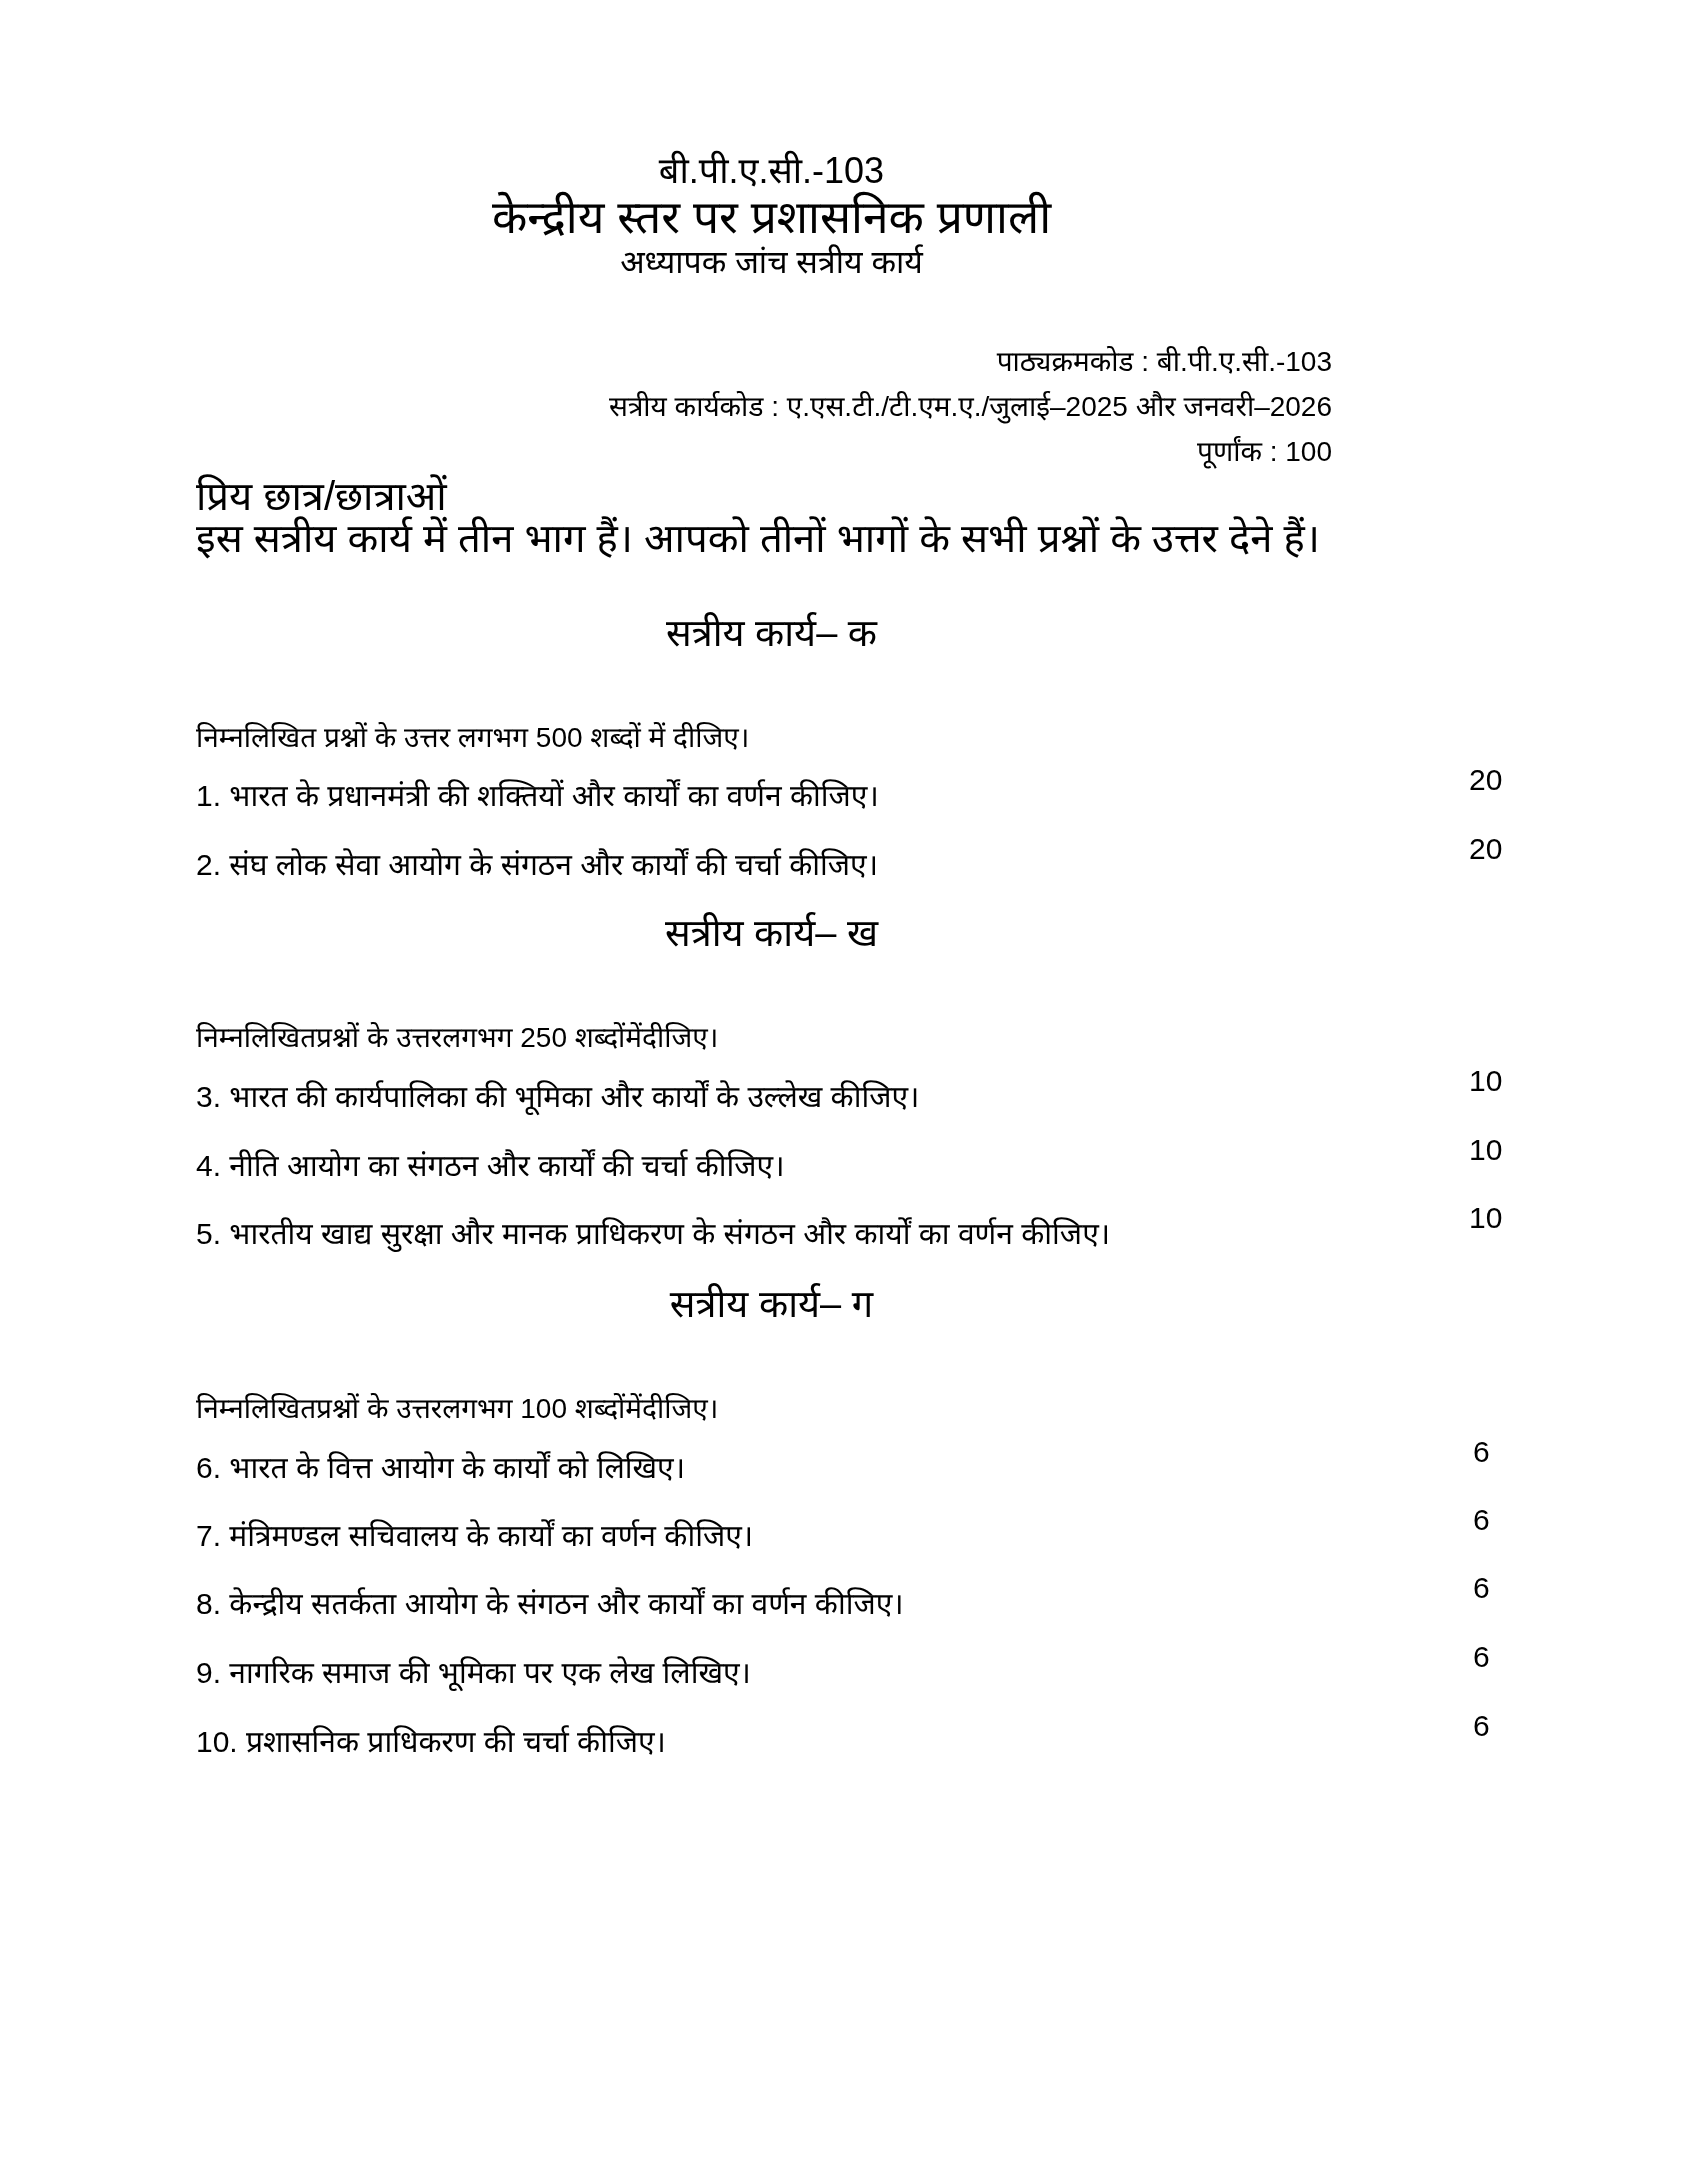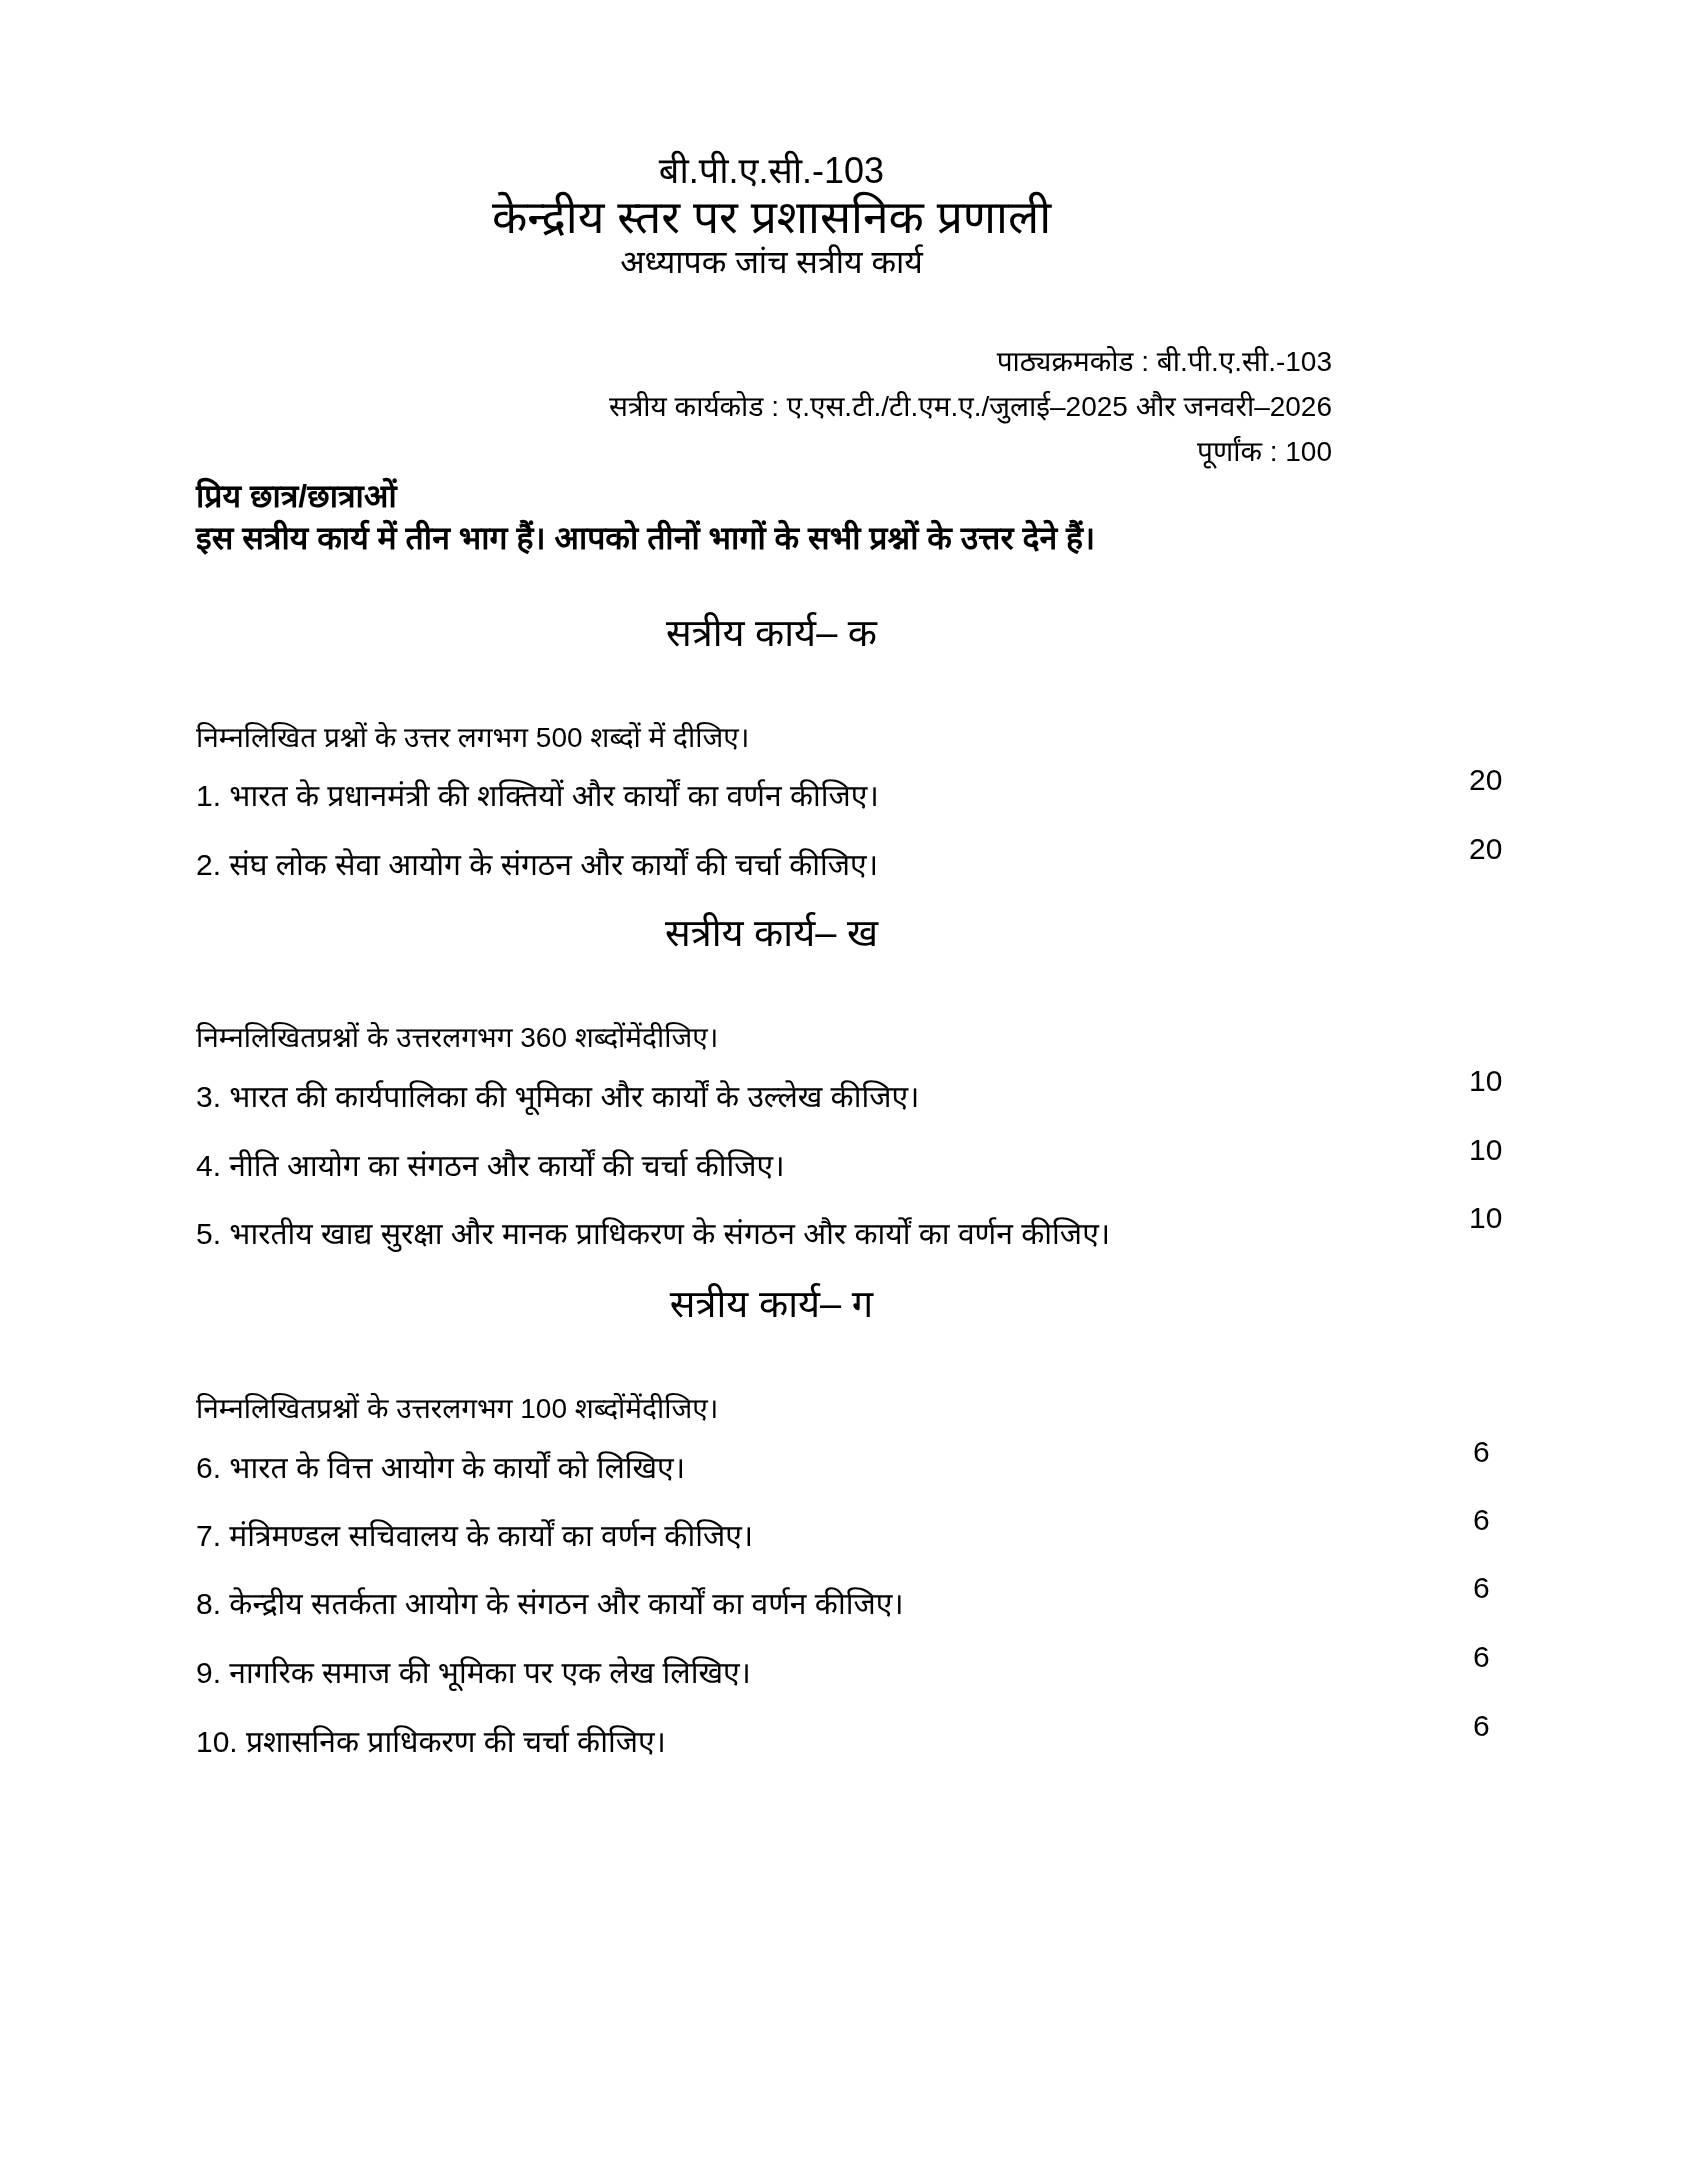--- a/index.html
+++ b/index.html
@@ -47,23 +47,22 @@
       right: 127px;
       top: 339px;
       text-align: right;
       font-size: 28px;
       line-height: 45px;
     }
     .greeting {
       position: absolute;
       left: 196px;
       top: 475px;
-      font-size: 32px;
+      font-size: 40px;
       line-height: 42px;
-      font-weight: bold;
     }
     .section-heading {
       position: absolute;
       left: 0; right: 0;
       text-align: center;
       font-size: 38px;
       line-height: 44px;
       margin-left: 84px;
     }
     .instruction {
@@ -119,21 +118,21 @@
   <div class="question" style="top:760px;">
     <span class="q-text">1. भारत के प्रधानमंत्री की शक्तियों और कार्यों का वर्णन कीजिए।</span>
     <span class="q-marks" style="left:1273px;">20</span>
   </div>
   <div class="question" style="top:829px;">
     <span class="q-text">2. संघ लोक सेवा आयोग के संगठन और कार्यों की चर्चा कीजिए।</span>
     <span class="q-marks" style="left:1273px;">20</span>
   </div>
 
   <div class="section-heading" style="top:911px;">सत्रीय कार्य– ख</div>
-  <div class="instruction" style="top:1020px;">निम्नलिखितप्रश्नों के उत्तरलगभग 360 शब्दोंमेंदीजिए।</div>
+  <div class="instruction" style="top:1020px;">निम्नलिखितप्रश्नों के उत्तरलगभग 250 शब्दोंमेंदीजिए।</div>
 
   <div class="question" style="top:1061px;">
     <span class="q-text">3. भारत की कार्यपालिका की भूमिका और कार्यों के उल्लेख कीजिए।</span>
     <span class="q-marks" style="left:1273px;">10</span>
   </div>
   <div class="question" style="top:1130px;">
     <span class="q-text">4. नीति आयोग का संगठन और कार्यों की चर्चा कीजिए।</span>
     <span class="q-marks" style="left:1273px;">10</span>
   </div>
   <div class="question" style="top:1198px;">

